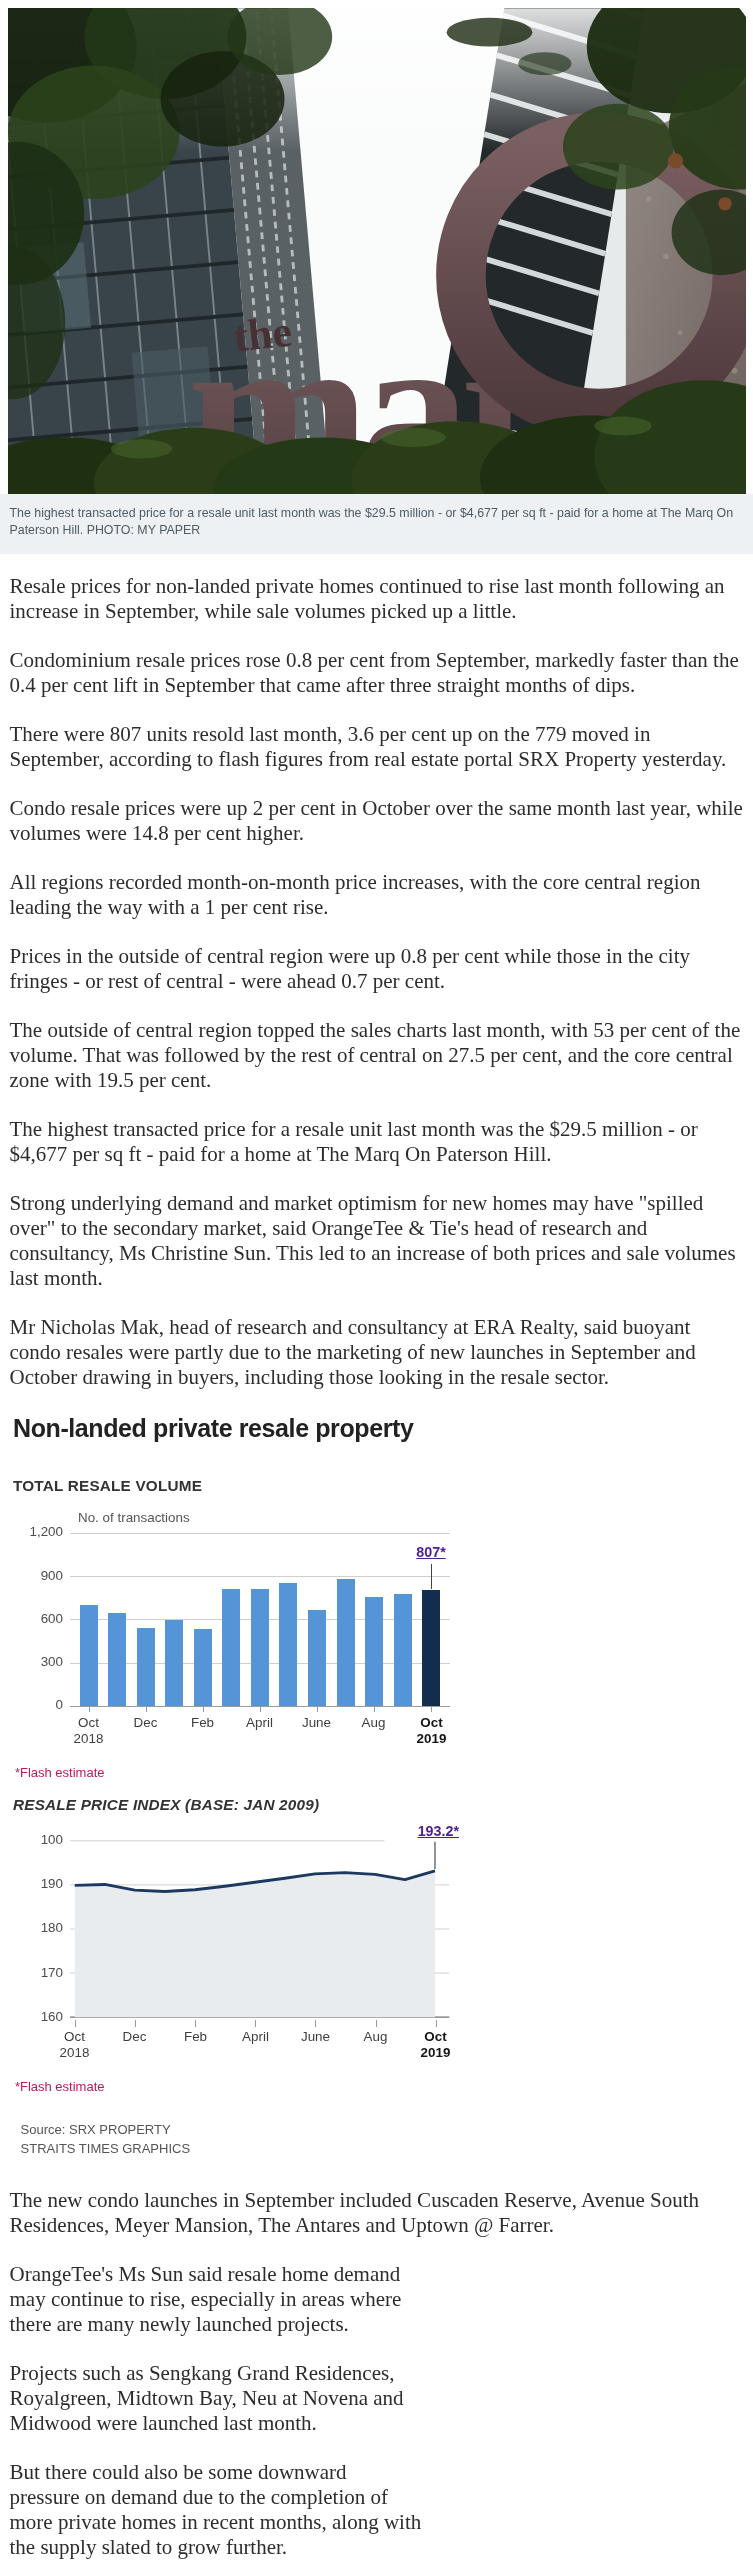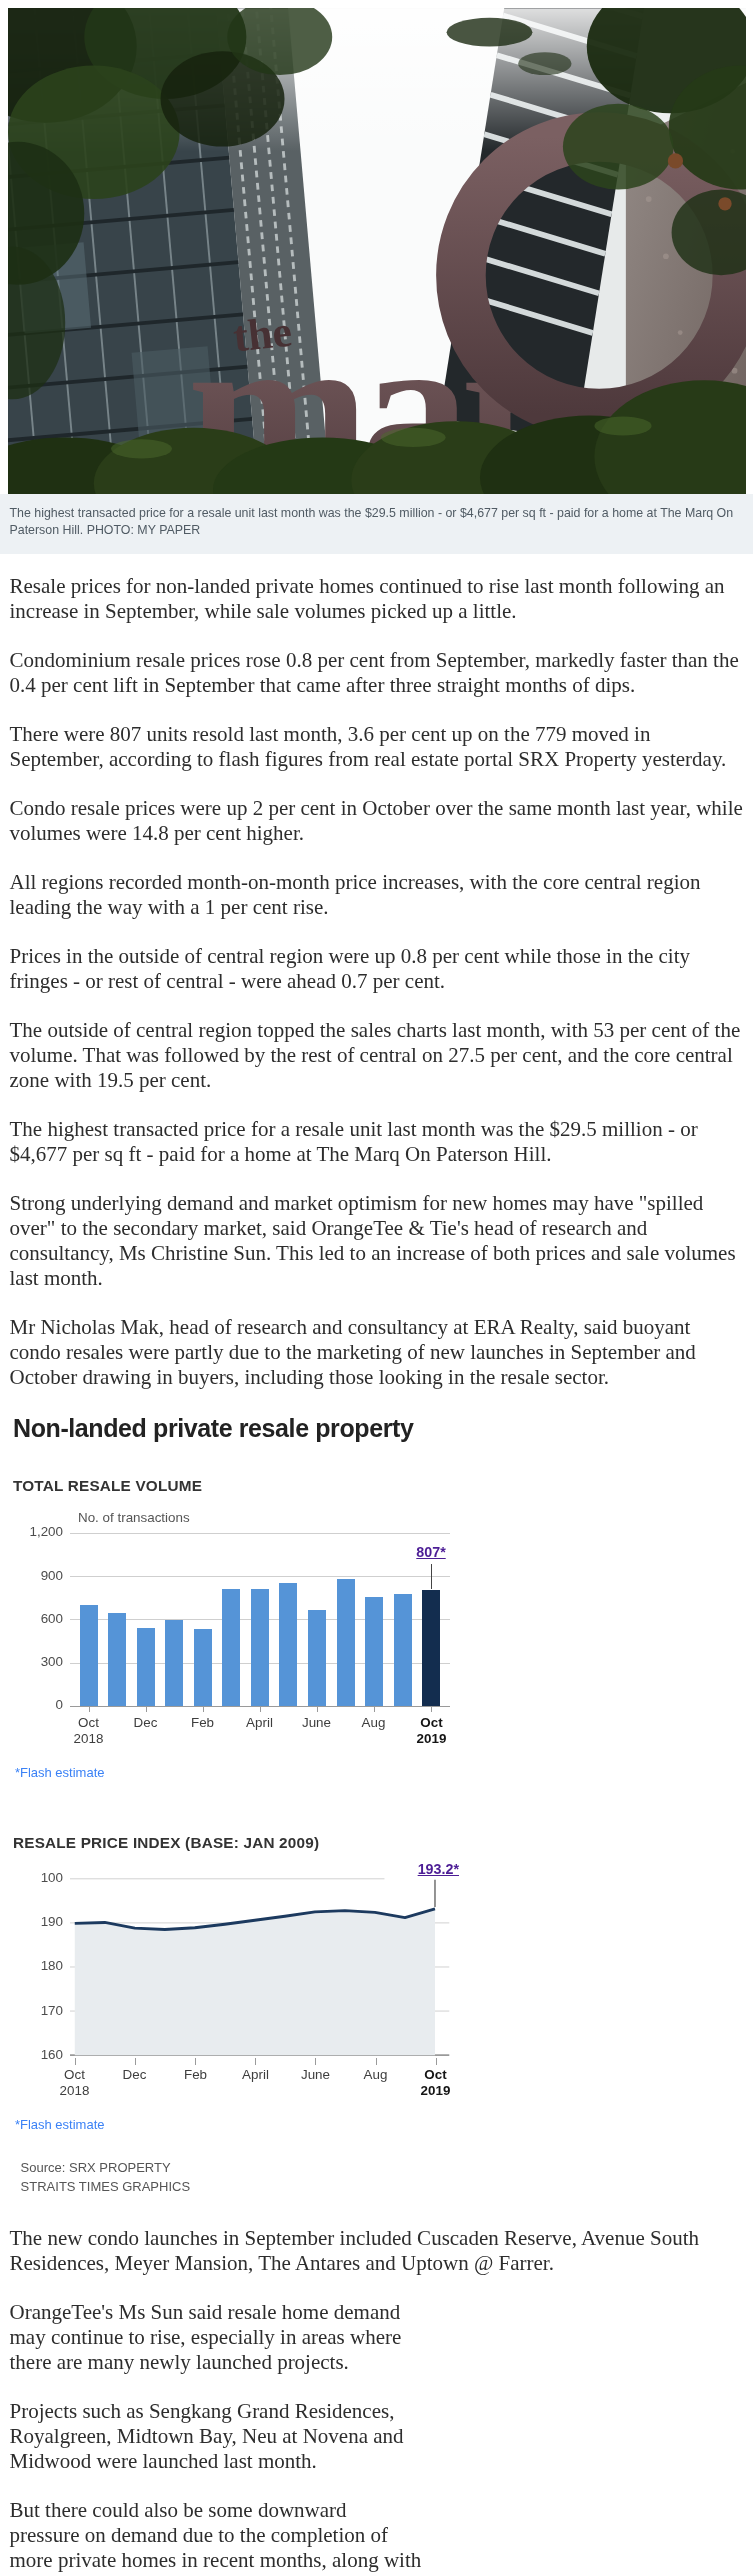--- a/index.html
+++ b/index.html
@@ -13,38 +13,38 @@
   .article{padding:0 9.5px;}
   .article p{font-size:21px;line-height:25px;color:#2d2d2d;margin:0 0 24px 0;max-width:737px;}
   .article p:first-child{margin-top:20px;}
   .article p.narrow{max-width:412px;}
 
   .graphic{padding:0 13px;margin-top:5.7px;}
   .graphic h2{font-family:"Liberation Sans",sans-serif;font-weight:bold;font-size:25px;
               color:#222;margin:13.4px 0 0 0;letter-spacing:-0.4px;}
   .graphic h3.chart-title{font-family:"Liberation Sans",sans-serif;font-weight:bold;font-size:15.3px;
               color:#333;margin:34px 0 15.3px 0;letter-spacing:0.2px;}
-  .graphic h3.second{margin-top:54px;}
+  .graphic h3.second{margin-top:16px;font-style:italic;}
   .chart-ylabel{font-family:"Liberation Sans",sans-serif;font-size:13.4px;color:#555;
               margin:0 0 7.6px 65px;}
   .plot{position:relative;}
   .grid{position:absolute;height:1px;background:#cfcfcf;}
   .grid.axis{height:1.9px;background:#9a9a9a;}
   .ytick{position:absolute;left:0;width:50px;text-align:right;
          font-family:"Liberation Sans",sans-serif;font-size:13.4px;color:#4c4c4c;}
   .bar{position:absolute;bottom:0;}
   .ann{position:absolute;font-family:"Liberation Sans",sans-serif;font-weight:bold;
        font-size:14.3px;color:#4c1d95;width:76px;text-align:center;text-decoration:underline;}
   .annline{position:absolute;width:1.4px;background:#444;}
   .xrow{position:relative;height:46px;font-family:"Liberation Sans",sans-serif;
         font-size:13.4px;color:#3e3e3e;}
   .xtick{position:absolute;top:0;width:1px;height:6.7px;background:#9a9a9a;}
   .xlab{position:absolute;top:9.5px;width:57px;text-align:center;line-height:16px;}
   .xlab.bold{font-weight:bold;color:#151515;}
-  .footnote{font-family:"Liberation Sans",sans-serif;font-size:13px;color:#3b82f6;
+  .footnote{font-family:"Liberation Sans",sans-serif;font-size:13px;color:#be185d;
             margin:13.4px 0 0 1.9px;}
   .source{font-family:"Liberation Sans",sans-serif;font-size:13px;color:#555;
           margin:27px 0 0 7.6px;line-height:1.45;}
   .tail{margin-top:29px;}
 </style>
 </head>
 <body>
 
 <div class="page">
 

